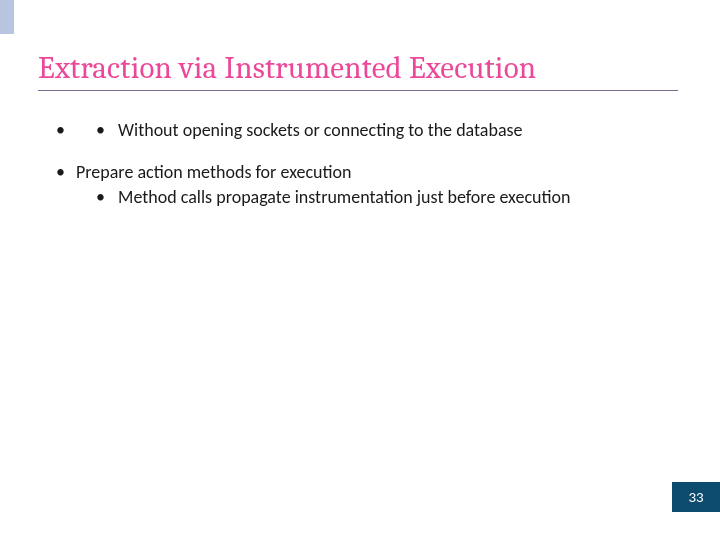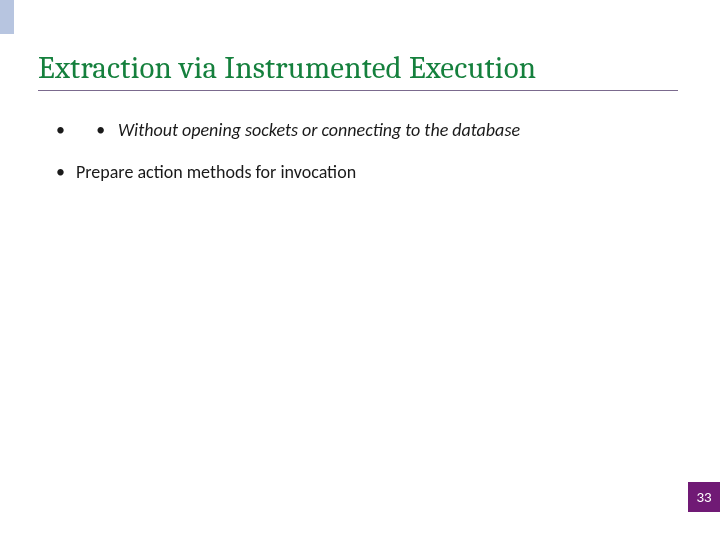--- a/index.html
+++ b/index.html
@@ -22,21 +22,21 @@
     background: #b7c5e0;
   }
   .slide {
     box-sizing: border-box;
     padding: 50px 42px 0 38px;
   }
   .title {
     font-family: Cambria, Georgia, "Times New Roman", serif;
     font-size: 31px;
     font-weight: 400;
-    color: #15803d;
+    color: #ec4899;
     margin: 0 0 4px 0;
     letter-spacing: 0.2px;
   }
   .title-rule {
     border: none;
     border-top: 1.5px solid #7b6a8e;
     margin: 0 0 28px 0;
     width: 100%;
   }
   ul.lvl1 {
@@ -61,37 +61,36 @@
   }
   ul.lvl2 {
     list-style: none;
     margin: 2px 0 0 0;
     padding: 0 0 0 20px;
   }
   ul.lvl2 > li {
     position: relative;
     padding-left: 22px;
     margin-top: 2px;
-    font-style: italic;
   }
   ul.lvl2 > li::before {
     content: "•";
     position: absolute;
     left: 0;
     top: 0;
     font-size: 18px;
     color: #1a1a1a;
   }
   .page-badge {
     position: absolute;
     right: 0;
     bottom: 28px;
-    width: 32px;
+    width: 48px;
     height: 30px;
-    background: #701a75;
+    background: #0c4a6e;
     color: #fff;
     font-size: 15px;
     display: flex;
     align-items: center;
     justify-content: center;
     font-family: Calibri, Arial, sans-serif;
   }
 </style>
 </head>
 <body>
@@ -102,22 +101,23 @@
   <h1 class="title">Extraction via Instrumented Execution</h1>
   <hr class="title-rule">
 
   <ul class="lvl1">
     <li>
       <ul class="lvl2">
         <li>Without opening sockets or connecting to the database</li>
       </ul>
     </li>
     <li>
-      <span>Prepare action methods for invocation</span>
+      <span>Prepare action methods for execution</span>
       <ul class="lvl2">
+        <li>Method calls propagate instrumentation just before execution</li>
       </ul>
     </li>
   </ul>
 </div>
 
 <div class="page-badge">
   <span>33</span>
 </div>
 
 </body></html>

